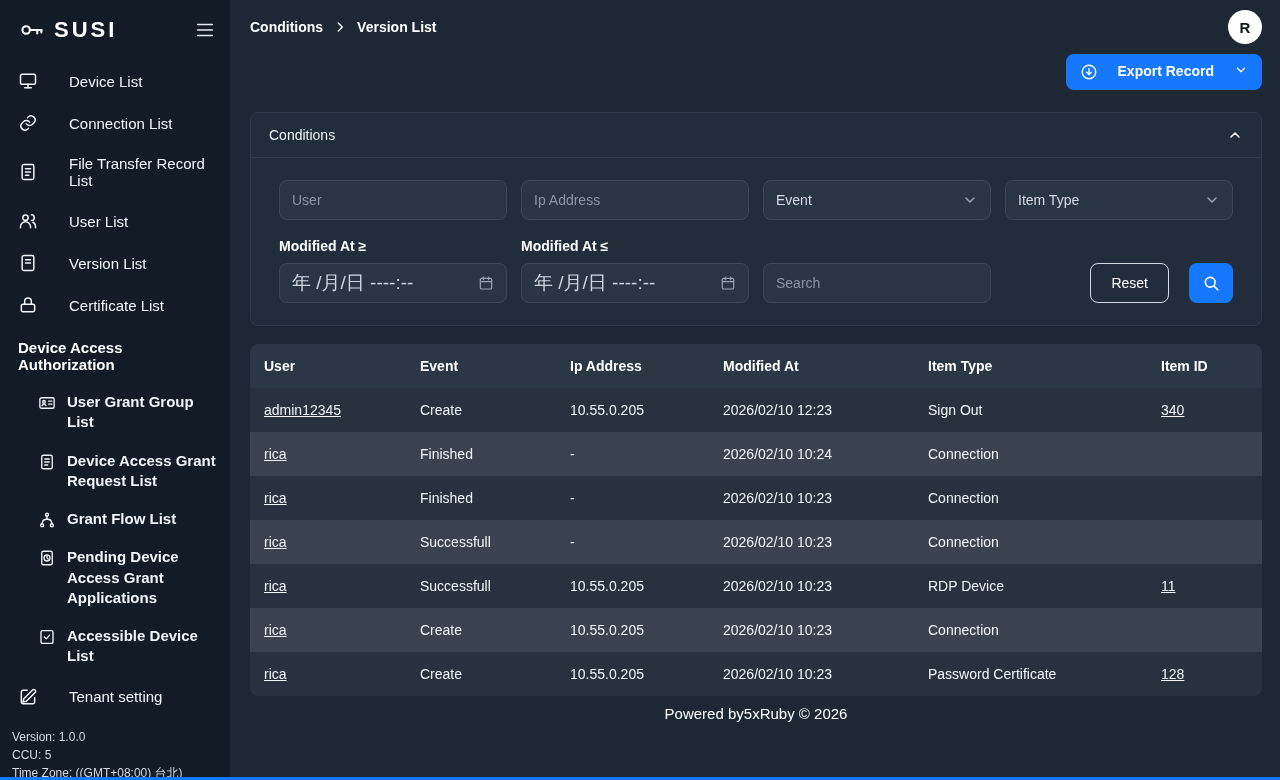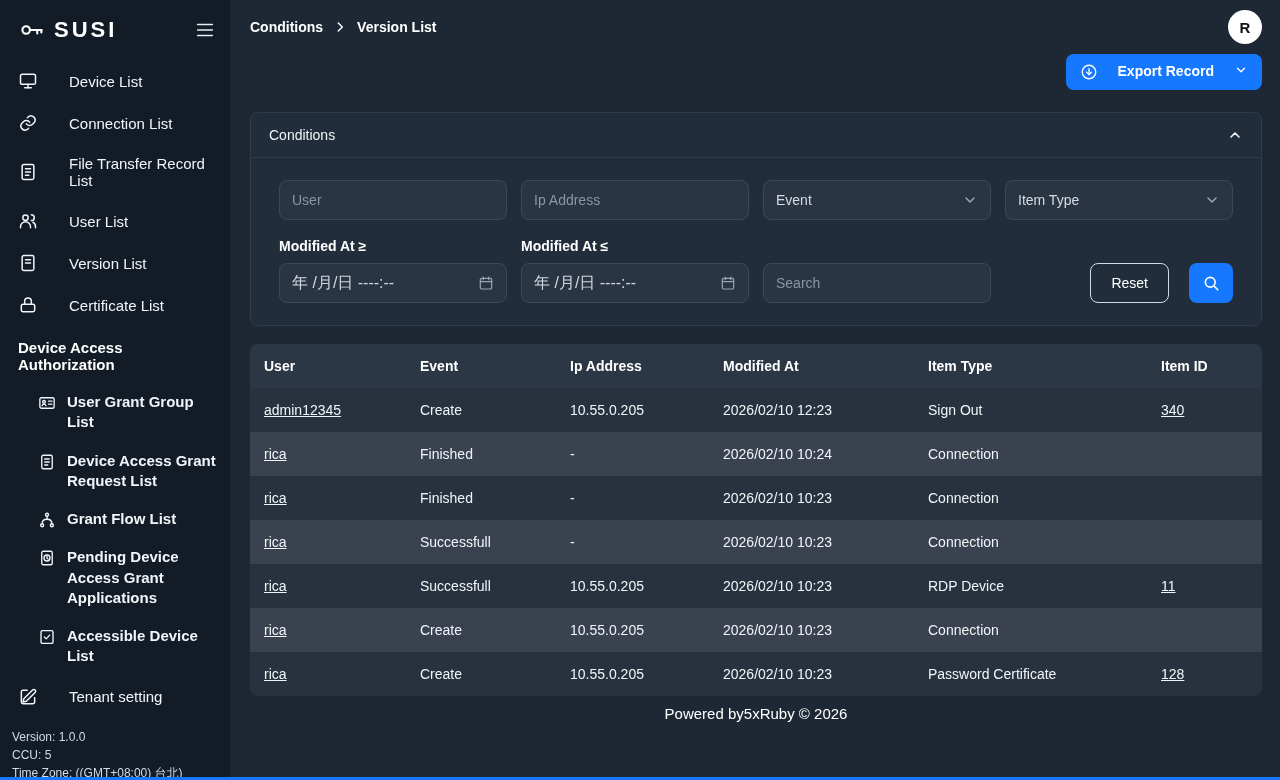--- a/index.html
+++ b/index.html
@@ -50,21 +50,21 @@
   .txt {
     width:100%; height:40px; background:#2a3543; border:1px solid #3c4858; border-radius:8px;
     color:#e8edf4; font-size:14px; padding:0 12px; font-family:"Liberation Sans", sans-serif; outline:none;
   }
   .txt::placeholder { color:#8b95a5; }
   .selectbox, .datebox {
     height:40px; background:#2a3543; border:1px solid #3c4858; border-radius:8px;
     display:flex; align-items:center; justify-content:space-between; padding:0 12px; cursor:pointer;
   }
   .selectbox span { font-size:14px; color:#d6dbe3; }
-  .datebox span { font-size:16px; color:#cfd5de; }
+  .datebox span { font-size:19px; color:#cfd5de; }
   .selectbox svg, .datebox svg { width:16px; height:16px; color:#9aa4b2; }
   .actions { display:flex; justify-content:flex-end; align-items:center; gap:20px; }
   .reset-btn { height:40px; padding:0 20px; background:transparent; border:1px solid #d4dae2; color:#fff; border-radius:8px; font-size:14px; font-weight:500; cursor:pointer; font-family:"Liberation Sans", sans-serif; }
   .search-btn { height:40px; width:44px; background:#1677ff; border:none; border-radius:8px; display:flex; align-items:center; justify-content:center; color:#fff; cursor:pointer; }
   .search-btn svg { width:18px; height:18px; }
 
   .table-wrap { margin-top:18px; border-radius:8px; overflow:hidden; }
   table { width:100%; border-collapse:collapse; font-size:14px; }
   thead th { background:#2b3745; color:#fff; font-weight:700; text-align:left; padding:14px; }
   tbody td { padding:14px; color:#f1f5f9; }

